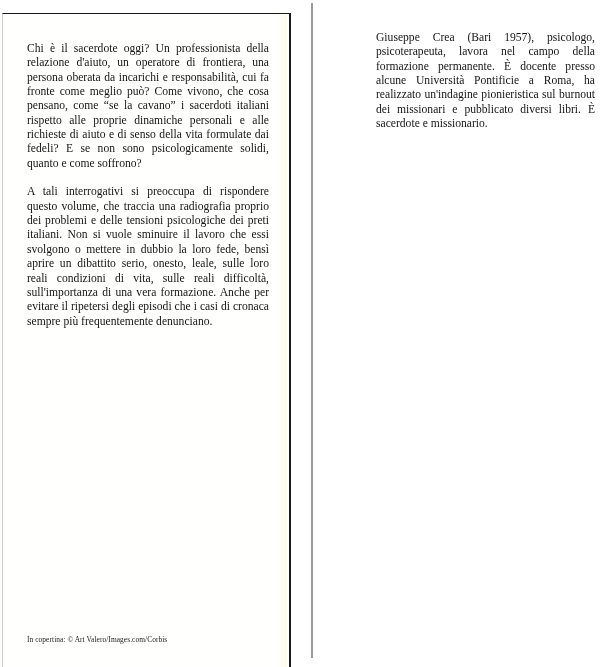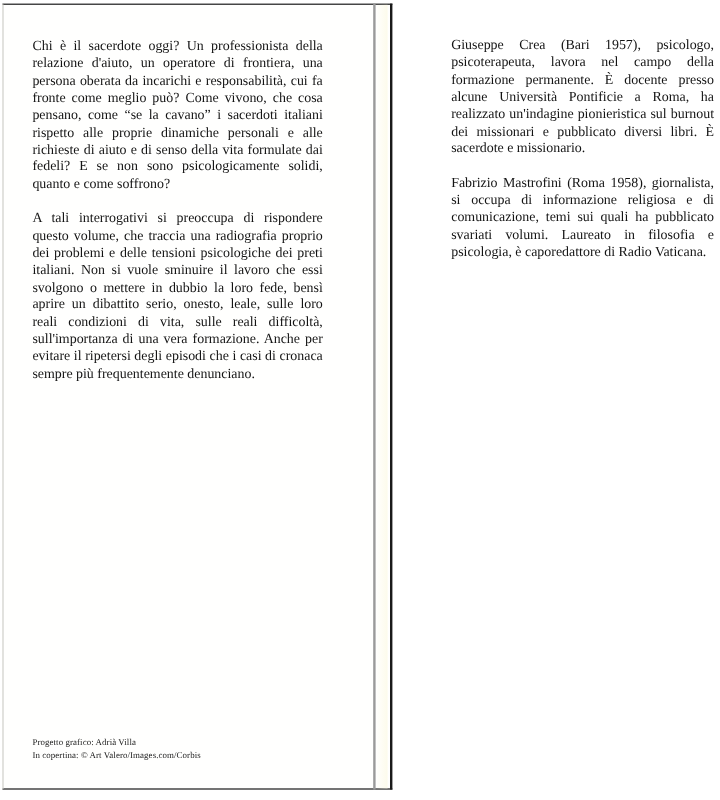--- a/index.html
+++ b/index.html
@@ -18,22 +18,22 @@
     position: relative;
     width: 600px;
     height: 667px;
     background: #ffffff;
   }
 
   
   .page-left {
     position: absolute;
     left: 2px;
-    top: 3px;
-    width: 325px;
+    top: 13px;
+    width: 289px;
     height: 655px;
     background: #fffffe;
     border-top: 1px solid #1a1a1a;
     border-bottom: 1px solid #1a1a1a;
     border-left: 1px solid #cfcfc9;
     border-right: 2px solid #1a1a1a;
     box-sizing: border-box;
   }
 
   
@@ -119,27 +119,25 @@
 
   <div class="page-left">
     <div class="gutter-tint"></div>
 
     <div class="blurb blurb-left">
       <p>Chi è il sacerdote oggi? Un professionista della relazione d'aiuto, un operatore di frontiera, una persona oberata da incarichi e responsabilità, cui fa fronte come meglio può? Come vivono, che cosa pensano, come “se la cavano” i sacerdoti italiani rispetto alle proprie dinamiche personali e alle richieste di aiuto e di senso della vita formulate dai fedeli? E se non sono psicologicamente solidi, quanto e come soffrono?</p>
       <p class="tight">A tali interrogativi si preoccupa di rispondere questo volume, che traccia una radiografia proprio dei problemi e delle tensioni psicologiche dei preti italiani. Non si vuole sminuire il lavoro che essi svolgono o mettere in dubbio la loro fede, bensì aprire un dibattito serio, onesto, leale, sulle loro reali condizioni di vita, sulle reali difficoltà, sull'importanza di una vera formazione. Anche per evitare il ripetersi degli episodi che i casi di cronaca sempre più frequentemente denunciano.</p>
     </div>
 
     <div class="credits">
-      <div>Progetto grafico: Adrià Villa</div>
       <div>In copertina: © Art Valero/Images.com/Corbis</div>
     </div>
   </div>
 
   <div class="spine-rule"></div>
 
   <div class="page-right">
     <div class="blurb blurb-right">
       <p>Giuseppe Crea (Bari 1957), psicologo, psicoterapeuta, lavora nel campo della formazione permanente. È docente presso alcune Università Pontificie a Roma, ha realizzato un'indagine pionieristica sul burnout dei missionari e pubblicato diversi libri. È sacerdote e missionario.</p>
-      <p>Fabrizio Mastrofini (Roma 1958), giornalista, si occupa di informazione religiosa e di comunicazione, temi sui quali ha pubblicato svariati volumi. Laureato in filosofia e psicologia, è caporedattore di Radio Vaticana.</p>
     </div>
   </div>
 
 </div>
 
 </body></html>

